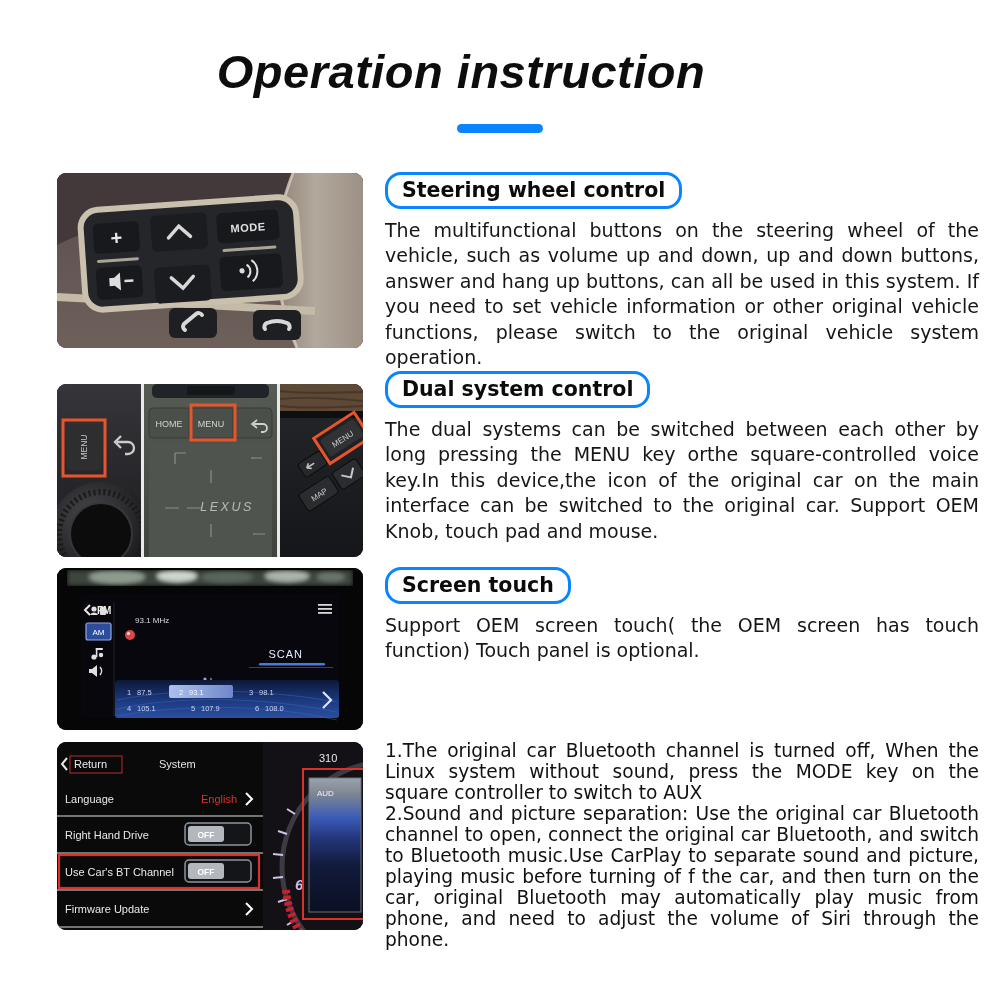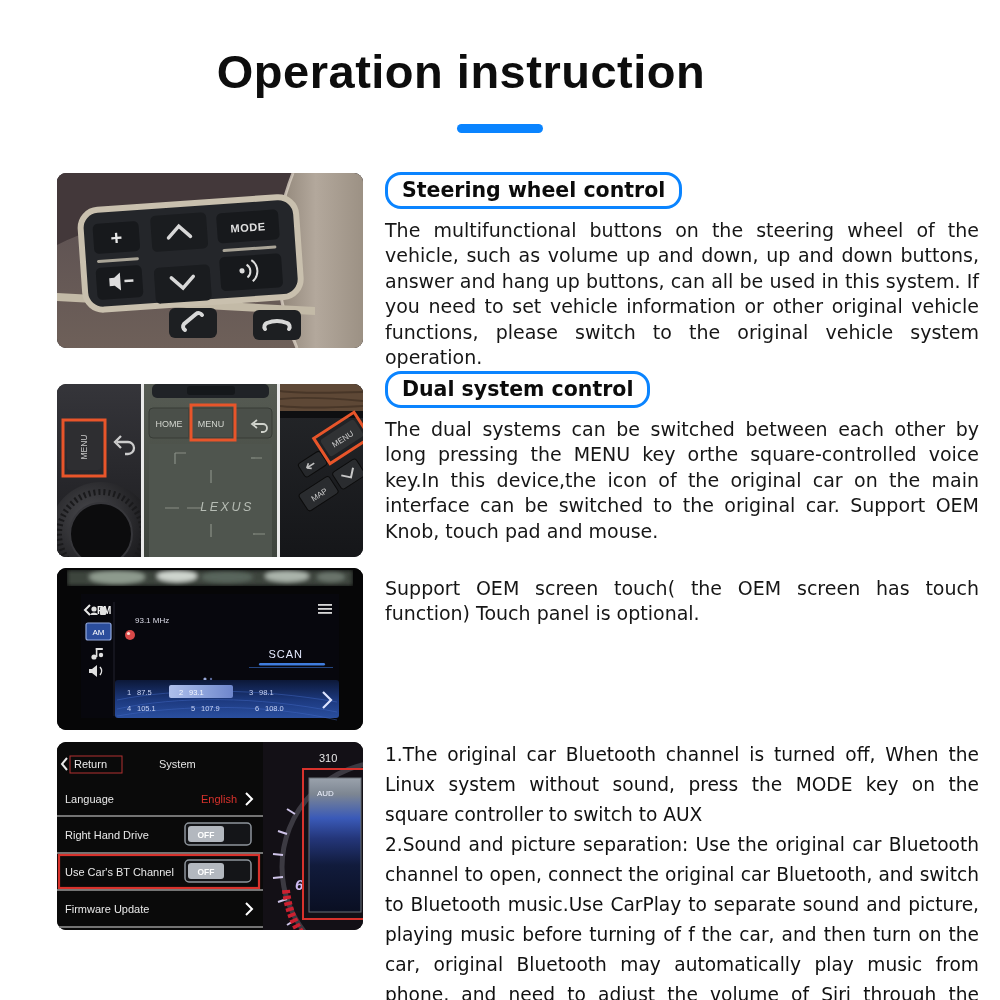--- a/index.html
+++ b/index.html
@@ -1,31 +1,31 @@
 <!DOCTYPE html>
 <html style="--accent: #0a84ff; --orange: #e8552a; --red-accent: #d8322c;"><head>
 <meta charset="utf-8">
 <style>
   html,body{margin:0;padding:0;background:#ffffff;}
   .canvas{position:relative;width:1000px;height:1000px;background:#ffffff;margin:0 auto;overflow:hidden;
           font-family:"Liberation Sans",sans-serif;}
   .page-title{position:absolute;left:0;top:44px;width:922px;text-align:center;
               font-size:47px;font-weight:bold;letter-spacing:0.5px;color:#0d0d0d;
-              font-family:"Liberation Sans",sans-serif;}
+              font-family:"Liberation Sans",sans-serif;font-style:italic;}
   .title-underline{position:absolute;left:457px;top:124px;width:86px;height:9px;border-radius:5px;
                    background:var(--accent,#0a84ff);}
   .photo{position:absolute;left:57px;width:306px;border-radius:9px;overflow:hidden;background:#111;}
   .photo svg{display:block;}
   .sect-text{position:absolute;left:385px;width:594px;}
   .badge{display:inline-block;border:3px solid var(--accent,#0a84ff);border-radius:16px;
          padding:3px 14px 4px 14px;font-size:20.5px;font-weight:bold;color:#0b0b0b;
          font-family:"DejaVu Sans","Liberation Sans",sans-serif;}
   .body-text{margin:9px 0 0 0;font-size:19px;line-height:25.4px;text-align:justify;color:#161616;
              font-family:"DejaVu Sans","Liberation Sans",sans-serif;}
-  .notes p{margin:0;font-size:18.6px;line-height:30px;text-align:justify;color:#111;
+  .notes p{margin:0;font-size:18.6px;line-height:21px;text-align:justify;color:#111;
            font-family:"DejaVu Sans","Liberation Sans",sans-serif;}
   text{font-family:"Liberation Sans",sans-serif;}
 </style>
 </head>
 <body>
 
 <div class="canvas">
 
   <div class="page-title">Operation instruction</div>
   <div class="title-underline"></div>
@@ -258,20 +258,21 @@
         <text x="80" y="143" font-size="7.5" fill="#c9d4f6">105.1</text>
         <text x="134" y="143" font-size="7.5" fill="#c9d4f6">5</text>
         <text x="144" y="143" font-size="7.5" fill="#c9d4f6">107.9</text>
         <text x="198" y="143" font-size="7.5" fill="#c9d4f6">6</text>
         <text x="208" y="143" font-size="7.5" fill="#c9d4f6">108.0</text>
         <path d="M266,124 l8,8 -8,8" stroke="#dde4ff" stroke-width="2.2" fill="none"></path>
       </g>
     </svg>
   </div>
   <div class="sect-text" style="top:567px;">
+    <span class="badge">Screen touch</span>
     <p class="body-text">Support OEM screen touch( the OEM screen has touch function) Touch panel is optional.</p>
   </div>
 
   <div class="photo" style="top:742px;height:188px;">
     <svg width="306" height="220" viewBox="0 0 306 220">
       <defs>
         <linearGradient id="cscr" x1="0" y1="0" x2="0" y2="1">
           <stop offset="0" stop-color="#9aa2ac"></stop>
             <stop offset="0.12" stop-color="#7d8692"></stop>
           <stop offset="0.3" stop-color="#3a5ab8"></stop>

